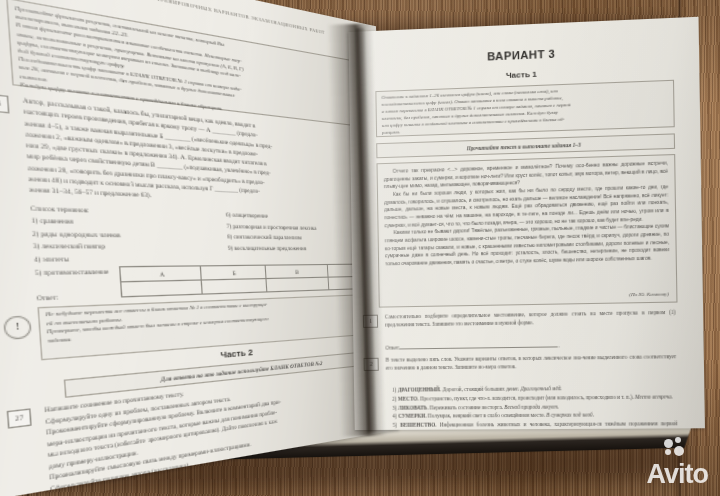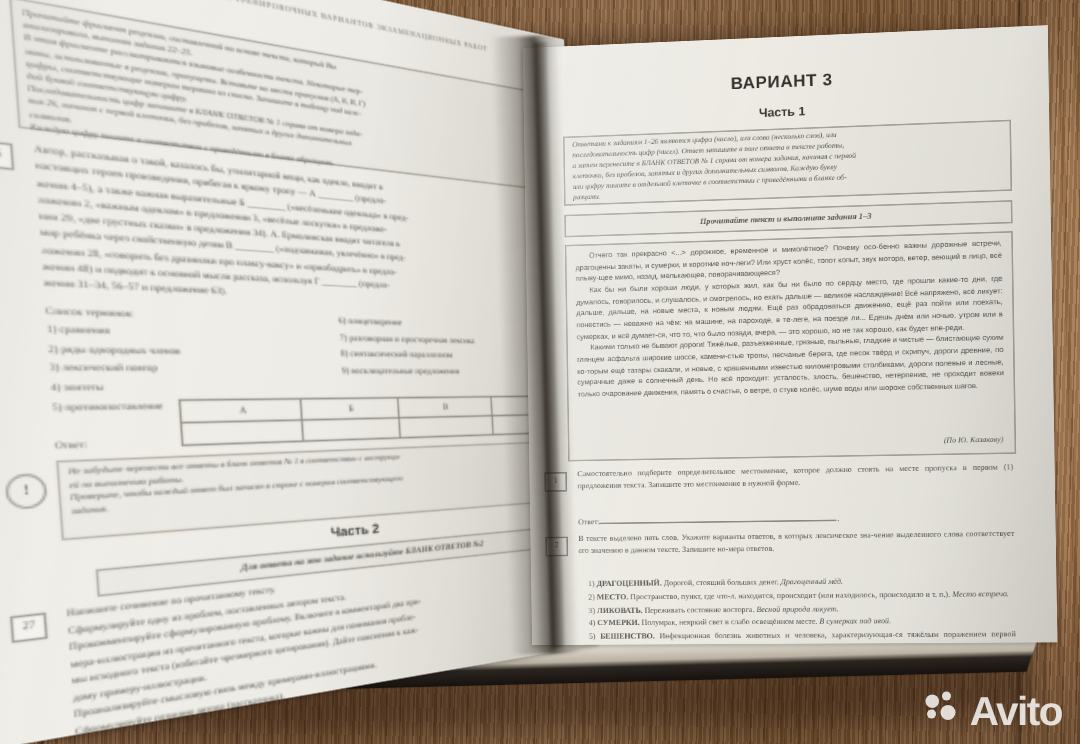--- a/index.html
+++ b/index.html
@@ -136,22 +136,23 @@
   .termtbl td{border:1px solid #8f8c84;height:9px;font-size:5.2px;text-align:center;color:#55534e;}
 
   .bang{
     position:absolute;width:15px;height:15px;border:1px solid #8d8a82;border-radius:50%;
     font-size:7px;line-height:15px;text-align:center;color:#55534e;font-weight:bold;
   }
 
   
   .wm{
     position:absolute;right:12px;bottom:8px;
-    display:flex;gap:4px;
+    display:flex;align-items:center;gap:4px;
     opacity:.82;
+    flex-direction:column;
   }
   .wm-mark{position:relative;width:26px;height:20px;}
   .wm-mark i{position:absolute;border-radius:50%;background:#ffffff;display:block;}
   .wm-text{
     color:#ffffff;font-family:"Liberation Sans",sans-serif;
     font-size:27px;font-weight:bold;letter-spacing:-1px;line-height:1;
   }
 
   .blurmore{filter:blur(.35px);}
 </style>

